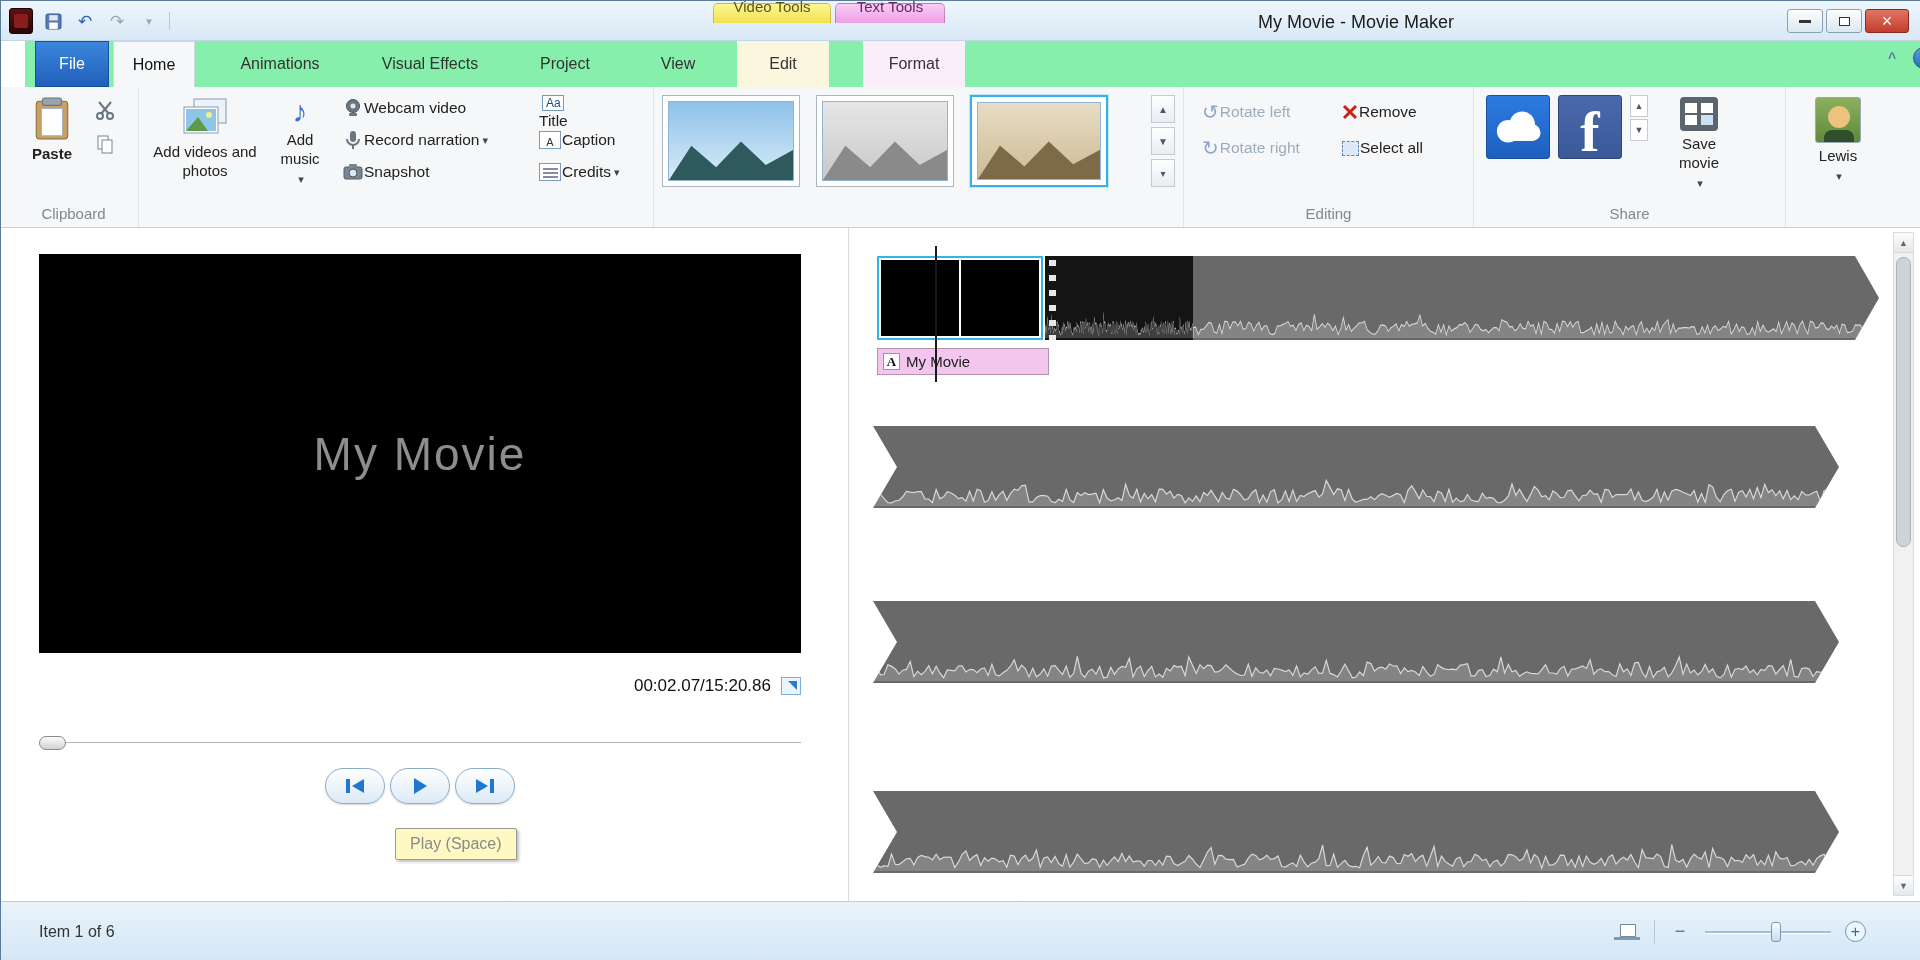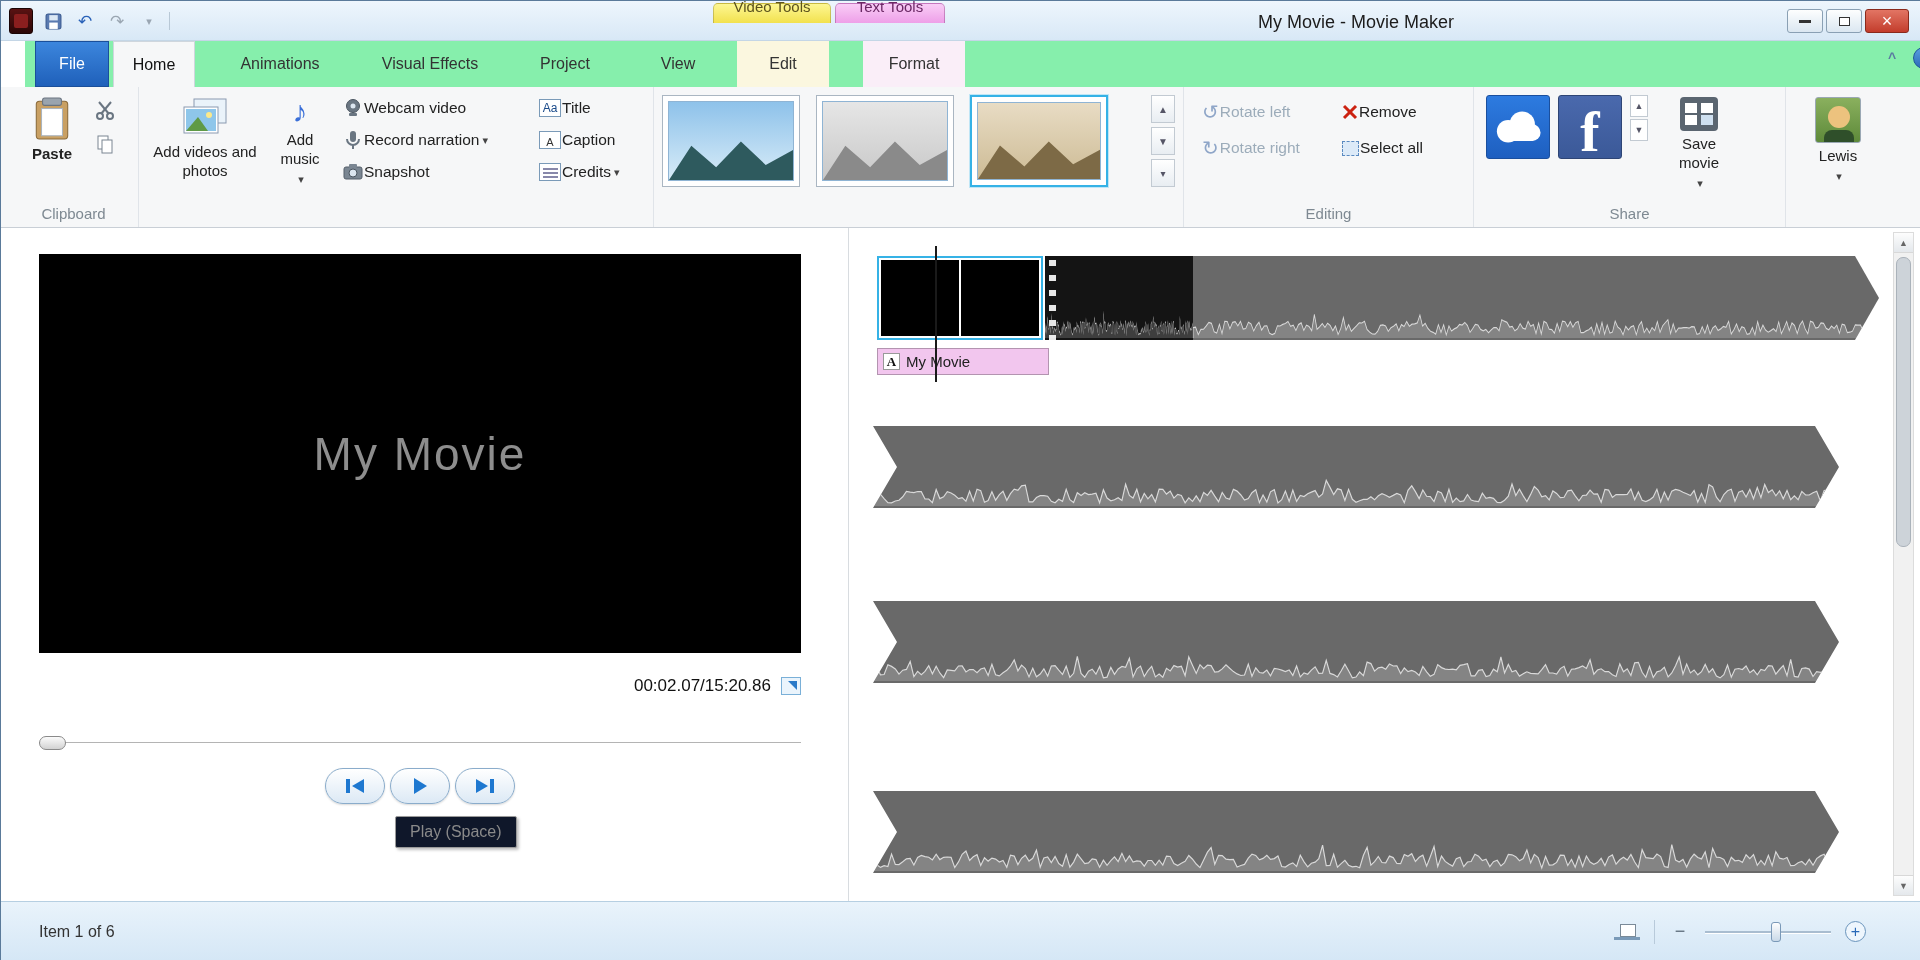--- a/index.html
+++ b/index.html
@@ -103,21 +103,21 @@
   .timecode{font-size:17px;color:#111;}
   .expand-icon{width:20px;height:18px;border:1px solid #7ab0d8;background:#eaf4fc;position:relative;}
   .expand-icon::after{content:"";position:absolute;right:3px;top:3px;width:0;height:0;border-left:9px solid transparent;border-top:9px solid #2a7ac8;}
   .seek{position:absolute;left:38px;top:508px;width:762px;height:14px;}
   .seek-groove{position:absolute;left:0;top:6px;width:100%;height:2px;background:#b4b4b4;border-bottom:1px solid #fff;}
   .seek-thumb{position:absolute;left:0;top:0;width:27px;height:14px;border-radius:7px;border:1px solid #8a8a8a;
     background:linear-gradient(#fbfbfb,#d2d2d2);}
   .transport{position:absolute;left:38px;top:540px;width:762px;display:flex;justify-content:center;gap:5px;}
   .tbtn{width:60px;height:36px;border-radius:18px;border:1px solid #8aaccb;background:linear-gradient(#ffffff,#dce9f5);
     display:flex;align-items:center;justify-content:center;box-shadow:0 1px 2px rgba(0,0,0,.15);}
-  .tooltip{position:absolute;left:394px;top:588px;padding:6px 14px;border:1px solid #9a9a9a;background:#0f172a;
+  .tooltip{position:absolute;left:394px;top:600px;padding:6px 14px;border:1px solid #9a9a9a;background:#fef9c3;
     box-shadow:2px 2px 3px rgba(0,0,0,.25);font-size:16px;color:#8a8a8a;border-radius:2px;}
 
   
   .timeline{position:absolute;left:848px;top:0;width:1072px;height:673px;}
   .tl-row-arrow{position:absolute;left:24px;width:966px;height:82px;background:#696969;
     clip-path:polygon(0 0,calc(100% - 24px) 0,100% 50%,calc(100% - 24px) 100%,0 100%,24px 50%);}
   .waveform{position:absolute;left:0;bottom:2px;width:100%;height:30px;display:block;}
   .clip{position:absolute;left:28px;top:28px;width:166px;height:84px;border:2px solid #35b2e6;background:#fff;
     padding:2px;display:flex;gap:2px;}
   .clip .frame{flex:1;background:#000;}
@@ -267,21 +267,21 @@
         <span class="dd">▾</span>
       </div>
       <div class="rowbtn" style="left:204px;top:72px;">
         <svg width="20" height="20" viewBox="0 0 20 20">
           <rect x="1" y="5" width="18" height="12" rx="2" fill="#7a8692" stroke="#555f6a"></rect>
           <rect x="6" y="2" width="8" height="4" rx="1" fill="#7a8692"></rect>
           <circle cx="10" cy="11" r="4" fill="#dce6f0" stroke="#4a5560"></circle>
         </svg>
         <span>Snapshot</span>
       </div>
-      <div class="rowbtn" style="left:400px;top:8px;">
+      <div class="rowbtn" style="left:400px;top:8px;flex-direction:column;">
         <span class="badge-box">Aa</span>
         <span>Title</span>
       </div>
       <div class="rowbtn" style="left:400px;top:40px;">
         <span class="badge-cap">A</span>
         <span>Caption</span>
       </div>
       <div class="rowbtn" style="left:400px;top:72px;">
         <span class="badge-lines"></span>
         <span>Credits</span>

